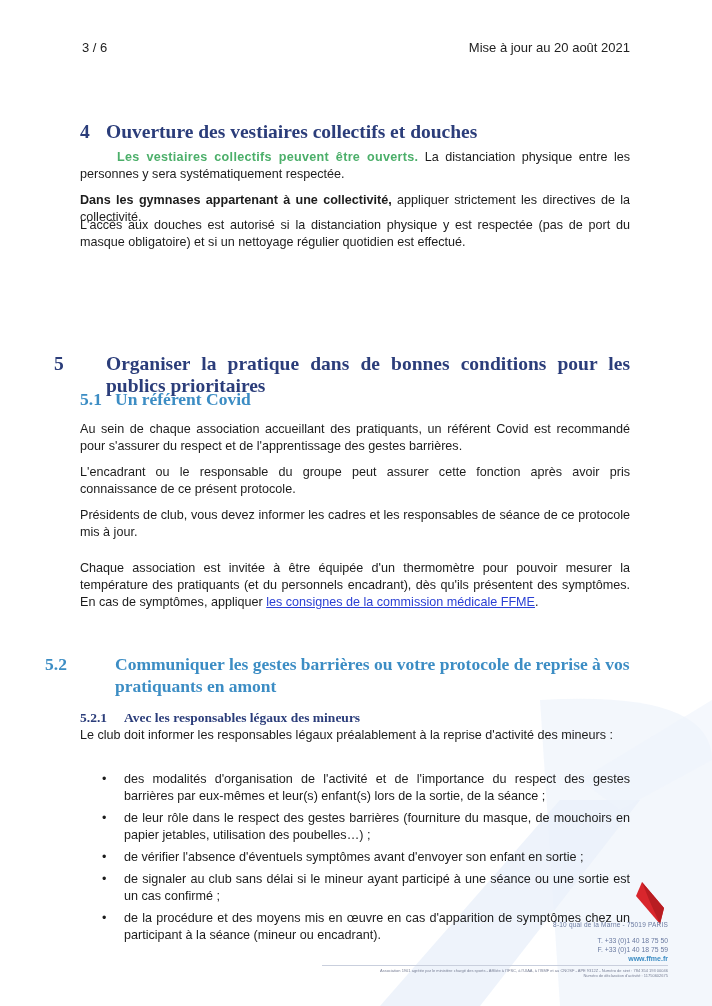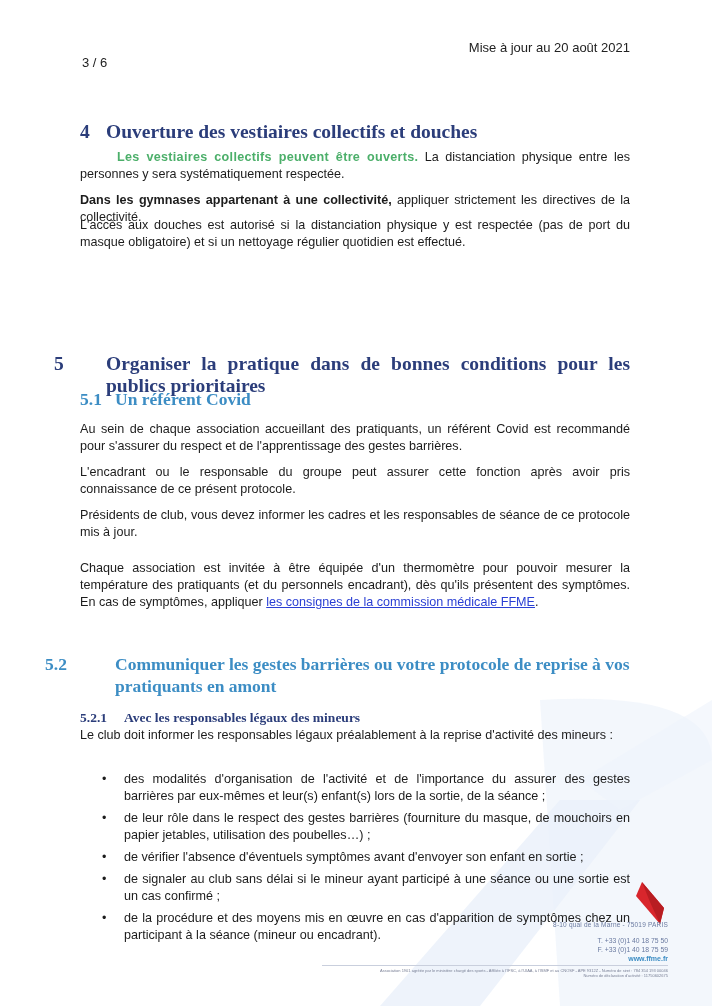--- a/index.html
+++ b/index.html
@@ -2,21 +2,21 @@
 <html><head>
   <meta charset="utf-8">
   <style>
     * { margin: 0; padding: 0; box-sizing: border-box; }
     html, body { width: 712px; height: 1006px; background: #ffffff; overflow: hidden; }
     body { position: relative; font-family: "Liberation Sans", sans-serif; color: #1a1a1a; }
 
     .watermark { position: absolute; left: 0; top: 0; width: 712px; height: 1006px; pointer-events: none; z-index: 0; }
 
     .header { position: absolute; top: 40px; left: 82px; right: 82px; height: 18px; font-size: 13px; color: #222; z-index: 1; }
-    .header .page-num { position: absolute; left: 0; top: 15px; }
+    .header .page-num { position: absolute; left: 0; top: 0; }
     .header .update-date { position: absolute; right: 0; top: 0; padding-left: 40px; }
 
     .content { position: absolute; left: 80px; width: 550px; top: 0; z-index: 1; }
 
     .h1 { font-family: "Liberation Serif", serif; font-weight: bold; color: #2b3d7a; font-size: 19.5px; line-height: 22px; position: absolute; left: 0; width: 550px; }
     .h1 .num { display: inline-block; width: 26px; }
     .h1.multi { padding-left: 26px; text-indent: -26px; text-align: justify; text-align-last: left; margin-top: 42px; }
 
     .h2 { font-family: "Liberation Serif", serif; font-weight: bold; color: #3c8dc4; font-size: 17.5px; line-height: 22px; position: absolute; left: 0; width: 550px; }
     .h2 .num { display: inline-block; width: 35px; }
@@ -74,21 +74,21 @@
   <div class="p" style="top:507px;">Présidents de club, vous devez informer les cadres et les responsables de séance de ce protocole mis à jour.</div>
   <div class="p" style="top:528px;margin-top:32px;"><span>Chaque association est invitée à être équipée d'un thermomètre pour pouvoir mesurer la température des pratiquants (et du personnels encadrant), dès qu'ils présentent des symptômes. En cas de symptômes, appliquer </span><a class="link">les consignes de la commission médicale FFME</a><span>.</span></div>
 
   <div class="h2 multi" style="top:653px;"><span class="num">5.2</span><span>Communiquer les gestes barrières ou votre protocole de reprise à vos pratiquants en amont</span></div>
 
   <div class="h3" style="top:710px;"><span class="num">5.2.1</span><span>Avec les responsables légaux des mineurs</span></div>
 
   <div class="p" style="top:727px;">Le club doit informer les responsables légaux préalablement à la reprise d'activité des mineurs :</div>
 
   <ul class="bullets" style="top:771px;">
-    <li><span class="dot">•</span><span>des modalités d'organisation de l'activité et de l'importance du assurer des gestes barrières par eux-mêmes et leur(s) enfant(s) lors de la sortie, de la séance ;</span></li>
+    <li><span class="dot">•</span><span>des modalités d'organisation de l'activité et de l'importance du respect des gestes barrières par eux-mêmes et leur(s) enfant(s) lors de la sortie, de la séance ;</span></li>
     <li><span class="dot">•</span><span>de leur rôle dans le respect des gestes barrières (fourniture du masque, de mouchoirs en papier jetables, utilisation des poubelles…) ;</span></li>
     <li><span class="dot">•</span><span>de vérifier l'absence d'éventuels symptômes avant d'envoyer son enfant en sortie ;</span></li>
     <li><span class="dot">•</span><span>de signaler au club sans délai si le mineur ayant participé à une séance ou une sortie est un cas confirmé ;</span></li>
     <li><span class="dot">•</span><span>de la procédure et des moyens mis en œuvre en cas d'apparition de symptômes chez un participant à la séance (mineur ou encadrant).</span></li>
   </ul>
 </div>
 
 <svg class="footer-logo" viewBox="0 0 28 42">
   <polygon points="6,0 28,26 24,42 0,14" fill="#d8262c"></polygon>
   <polygon points="6,0 28,26 24,42 14,20" fill="#b81d22"></polygon>

